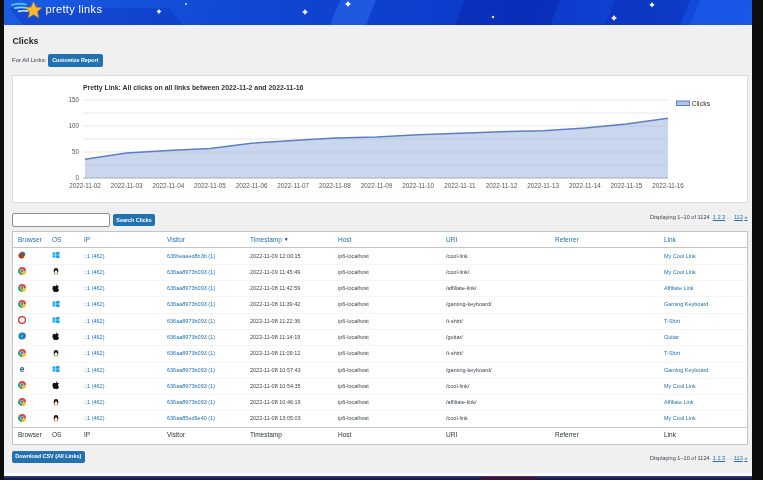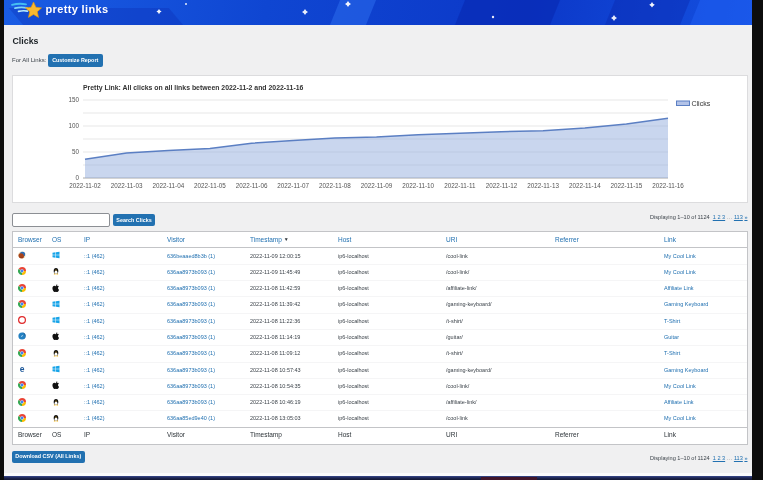--- a/index.html
+++ b/index.html
@@ -43,21 +43,21 @@
   </svg>
 
   <svg class="abs" style="left:-3.5px;top:0px;" width="48" height="25" viewBox="0 0 48 25">
     <g stroke-linecap="round" fill="none">
       <path d="M12 4.8 Q19.5 2.9 26 4.4" stroke="#45bef2" stroke-width="1.9"></path>
       <path d="M15 8.2 Q21 6.6 27 7.9" stroke="#7fd6f7" stroke-width="1.8"></path>
       <path d="M18.5 11.4 Q23 10.3 27.5 11.1" stroke="#bcebfb" stroke-width="1.6"></path>
     </g>
     <path d="M33.5 2 L35.9 7.3 L41.5 7.9 L37.3 11.7 L38.5 17.4 L33.5 14.4 L28.5 17.4 L29.7 11.7 L25.5 7.9 L31.1 7.3 Z" fill="#f8b830" stroke="#e3960f" stroke-width="0.7"></path>
   </svg>
-  <div class="abs" style="left:42px;top:3px;color:#fff;font-size:11px;font-weight:bold;letter-spacing:.35px;">pretty links</div>
+  <div class="abs" style="left:42px;top:3px;color:#fff;font-size:11px;font-weight:normal;letter-spacing:.35px;">pretty links</div>
 </div>
 
 <div class="abs" style="left:12.5px;top:35.5px;font-size:8.8px;font-weight:bold;color:#1d2327;">Clicks</div>
 <div class="abs" style="left:12px;top:57px;font-size:6px;color:#3c434a;">For All Links:</div>
 <div class="abs btn" style="left:47.5px;top:54.3px;width:55.5px;height:12.7px;font-size:5.4px;line-height:12.7px;">Customize Report</div>
 
 <div class="abs" style="left:11.5px;top:75px;width:736.5px;height:128px;background:#fff;border:1px solid #dcdcde;">
 <svg width="734" height="125" style="position:absolute;left:0;top:0;">
   <text x="70" y="14" font-size="6.9" font-weight="bold" fill="#333" font-family="Liberation Sans">Pretty Link: All clicks on all links between 2022-11-2 and 2022-11-16</text>
 

